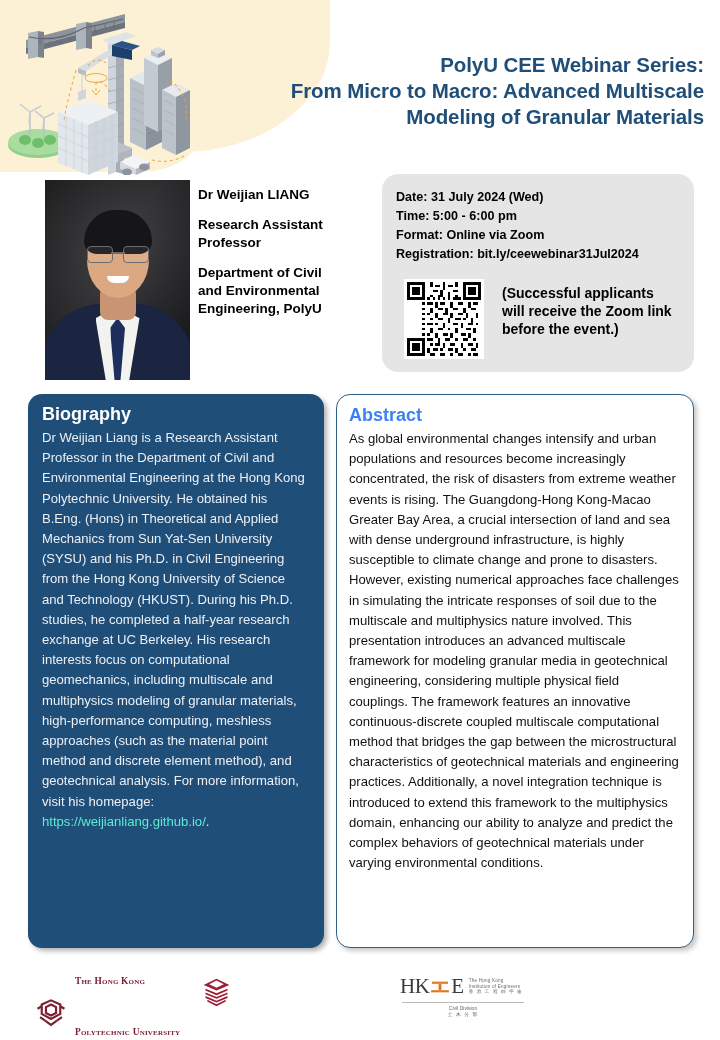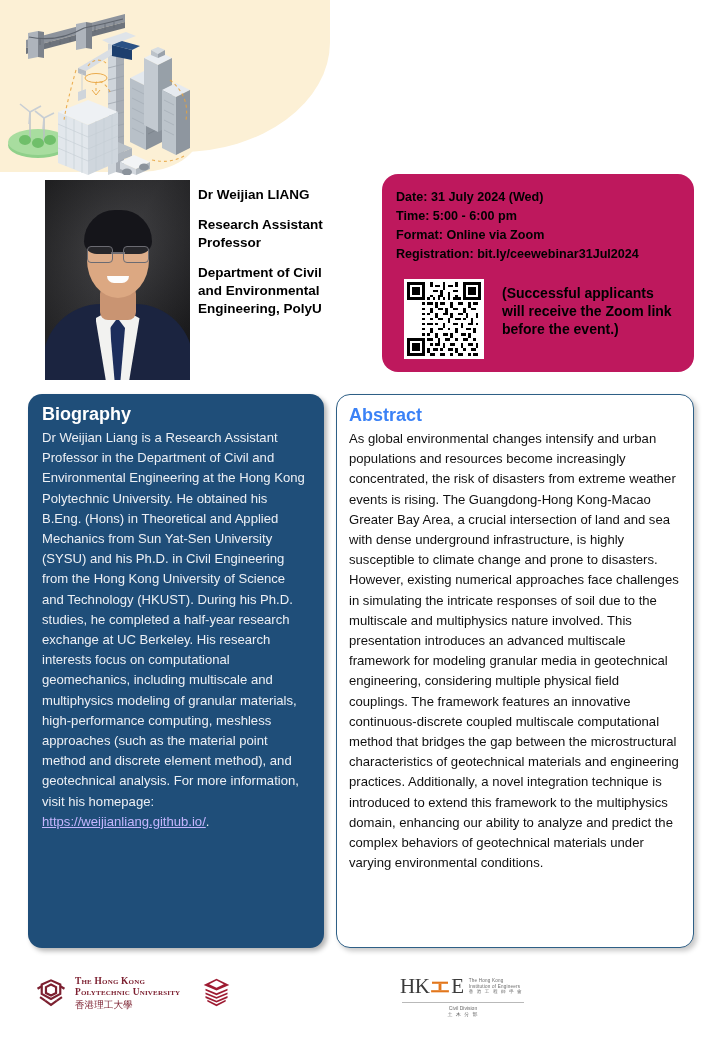--- a/index.html
+++ b/index.html
@@ -147,21 +147,21 @@
     line-height: 18px;
   }
   .speaker-text p { margin: 0 0 12px 0; }
   .speaker-text p.last { margin-bottom: 0; }
 
   
   .info-card {
     position: absolute;
     left: 382px; top: 174px;
     width: 312px; height: 198px;
-    background: #be185d;
+    background: #e5e5e5;
     border-radius: 16px;
   }
   .info-lines {
     position: absolute;
     left: 14px; top: 14px;
     width: 292px;
     font-size: 12.6px;
     font-weight: bold;
     color: #000;
     line-height: 19px;
@@ -203,22 +203,21 @@
     margin: 0 0 2px 0;
     line-height: 24px;
   }
   .bio-body {
     color: #ECEFF4;
     font-size: 13.1px;
     line-height: 20.2px;
     margin: 0;
   }
   .bio-link {
-    color: #c4b5fd;
-    text-decoration: underline;
+    color: #5eead4;
   }
 
   .abs-panel {
     position: absolute;
     left: 336px; top: 394px;
     width: 358px; height: 554px;
     background: #ffffff;
     border: 1.4px solid #2E5F86;
     border-radius: 14px;
     box-shadow: 3px 3px 5px rgba(0,0,0,0.22);
@@ -239,21 +238,21 @@
     margin: 0;
   }
 
   
   .footer { position: absolute; left: 4px; top: 962px; width: 720px; height: 78px; }
 
   .logo-polyu { position: absolute; left: 30px; top: 14px; display: flex; align-items: center; }
   .logo-polyu .mark { width: 34px; height: 32px; margin-right: 7px; }
   .logo-polyu .txt { line-height: 1.16; color: #7C2030; }
   .logo-polyu .t1 { font-family: "Liberation Serif", serif; font-size: 9.4px; letter-spacing: 0.2px; font-variant: small-caps; font-weight: bold;}
-  .logo-polyu .t2 { font-family: "Liberation Serif", serif; font-size: 9.4px; letter-spacing: 0.2px; font-variant: small-caps; font-weight: bold;}
+  .logo-polyu .t2 { font-family: "Liberation Serif", serif; font-size: 9.4px; letter-spacing: 0.2px; font-variant: small-caps; font-weight: bold; margin-top: 40px;}
   .logo-polyu .t3 { font-size: 9.6px; margin-top: 1px; }
 
   .logo-cee { position: absolute; left: 196px; top: 13px; display: flex; align-items: flex-start; }
   .logo-cee .mark { width: 33px; height: 33px; margin-right: 6px; }
   .logo-cee .txt { color: #9E1B32; line-height: 1.2; padding-top: 2px; }
   .logo-cee .c1 { font-family: "Liberation Serif", serif; font-size: 5.3px; letter-spacing: 0.2px; font-variant: small-caps; }
   .logo-cee .c2 { font-family: "Liberation Serif", serif; font-size: 8.1px; letter-spacing: 0.1px; font-variant: small-caps; border-bottom: 0.8px solid #9E1B32; padding-bottom: 1px; }
   .logo-cee .c3 { font-size: 7.4px; margin-top: 1.5px; }
 
   .logo-hkie { position: absolute; left: 396px; top: 12px; }
@@ -422,20 +421,25 @@
           <path d="M152 160 Q170 164 184 156"></path>
         </g>
         <g fill="none" stroke="#E8A33D" stroke-width="1" opacity="0.9">
           <ellipse cx="96" cy="78" rx="11" ry="4.5"></ellipse>
           <path d="M96 82 L96 94" stroke-dasharray="3 3"></path>
           <path d="M92 90 L96 95 L100 90"></path>
         </g>
       </g>
     </svg>
 
+    <div class="header-title">
+      <span class="line">PolyU CEE Webinar Series:</span>
+      <span class="line">From Micro to Macro: Advanced Multiscale</span>
+      <span class="line">Modeling of Granular Materials</span>
+    </div>
   </div>
 
   <div class="photo">
     <div class="p-shoulders"></div>
     <div class="p-shirt"></div>
     <div class="p-tie"></div>
     <div class="p-neck"></div>
     <div class="p-head"></div>
     <div class="p-hair"></div>
     <div class="p-glasses">

